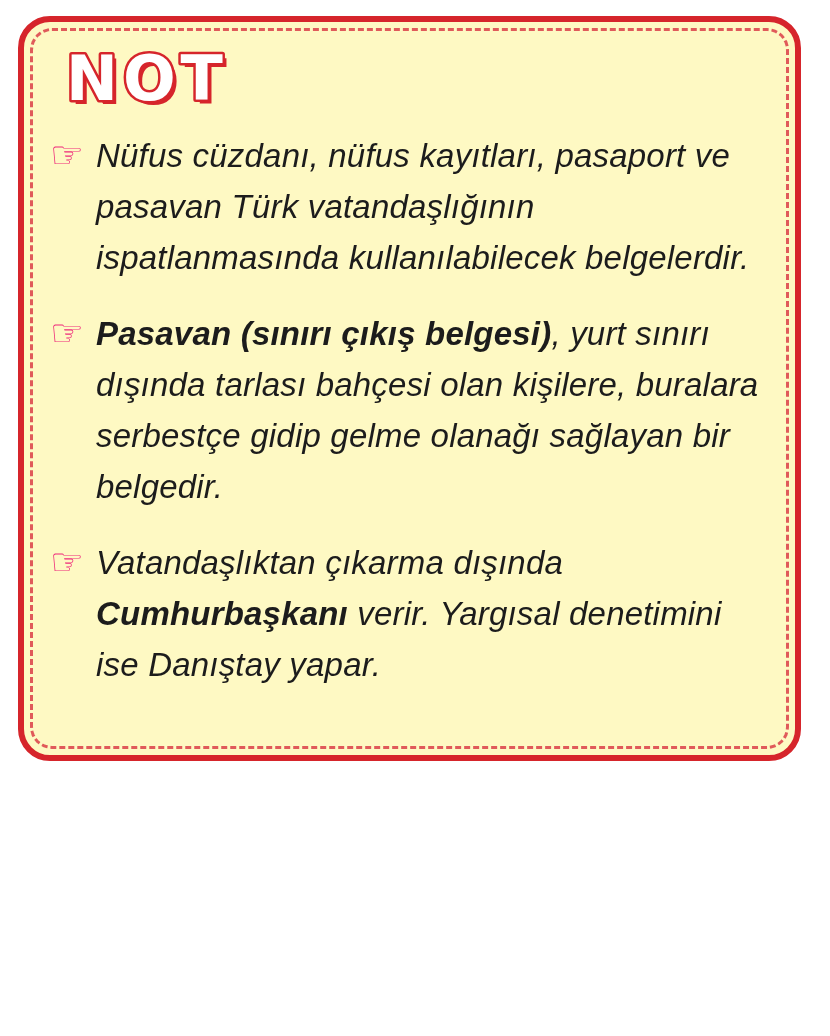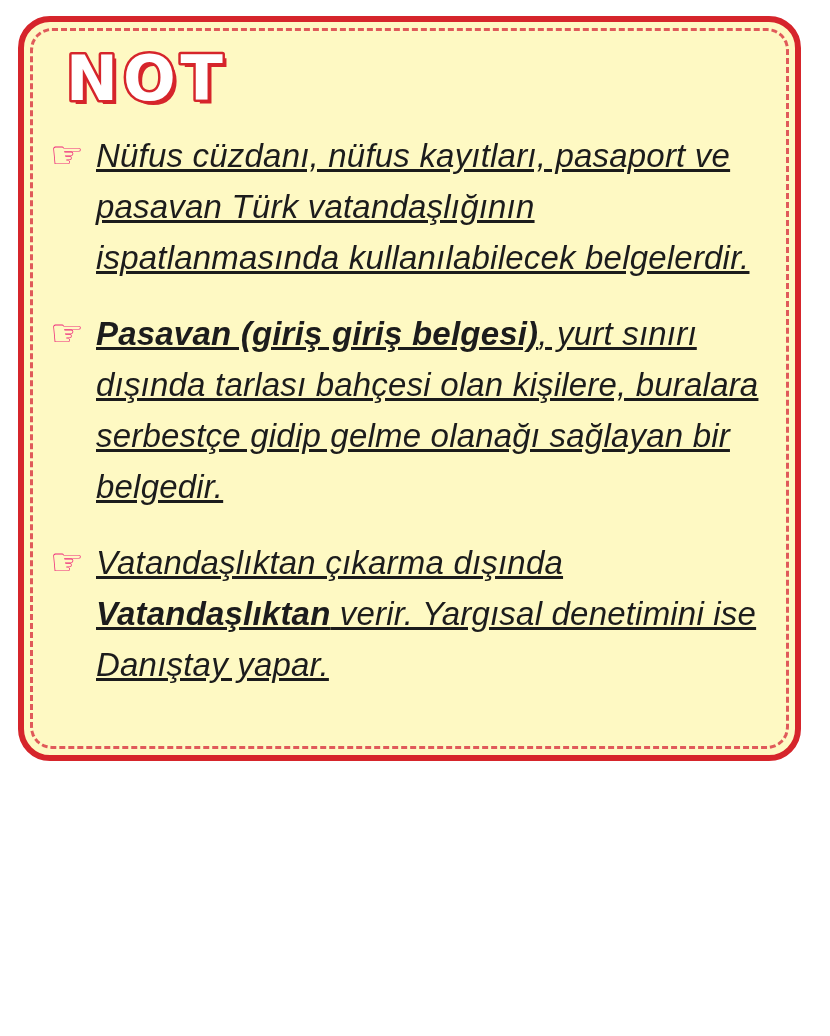--- a/index.html
+++ b/index.html
@@ -75,21 +75,20 @@
     font-family: "DejaVu Sans", sans-serif;
     user-select: none;
   }
   .note-text {
     flex: 1;
     font-size: 33px;
     font-style: italic;
     line-height: 51px;
     color: #1c1c1c;
     letter-spacing: 0.2px;
-    text-decoration: underline;
   }
   .note-text .seg-bold {
     font-weight: bold;
   }
 </style>
 </head>
 <body>
 
 <div class="page">
   <div class="note-box">
@@ -103,24 +102,24 @@
 
       <div class="note-list">
 
         <div class="note-item">
           <span class="hand-icon">☞</span>
           <span class="note-text"><span>Nüfus cüzdanı, nüfus kayıtları, pasaport ve pasavan Türk vatandaşlığının ispatlanmasında kullanılabilecek belgelerdir.</span></span>
         </div>
 
         <div class="note-item">
           <span class="hand-icon">☞</span>
-          <span class="note-text"><span class="seg-bold">Pasavan (giriş giriş belgesi)</span><span>, yurt sınırı dışında tarlası bahçesi olan kişilere, buralara serbestçe gidip gelme olanağı sağlayan bir belgedir.</span></span>
+          <span class="note-text"><span class="seg-bold">Pasavan (sınırı çıkış belgesi)</span><span>, yurt sınırı dışında tarlası bahçesi olan kişilere, buralara serbestçe gidip gelme olanağı sağlayan bir belgedir.</span></span>
         </div>
 
         <div class="note-item">
           <span class="hand-icon">☞</span>
-          <span class="note-text"><span>Vatandaşlıktan çıkarma dışında </span><span class="seg-bold">Vatandaşlıktan</span><span> verir. Yargısal denetimini ise Danıştay yapar.</span></span>
+          <span class="note-text"><span>Vatandaşlıktan çıkarma dışında </span><span class="seg-bold">Cumhurbaşkanı</span><span> verir. Yargısal denetimini ise Danıştay yapar.</span></span>
         </div>
 
       </div>
     </div>
   </div>
 </div>
 
 </body></html>

